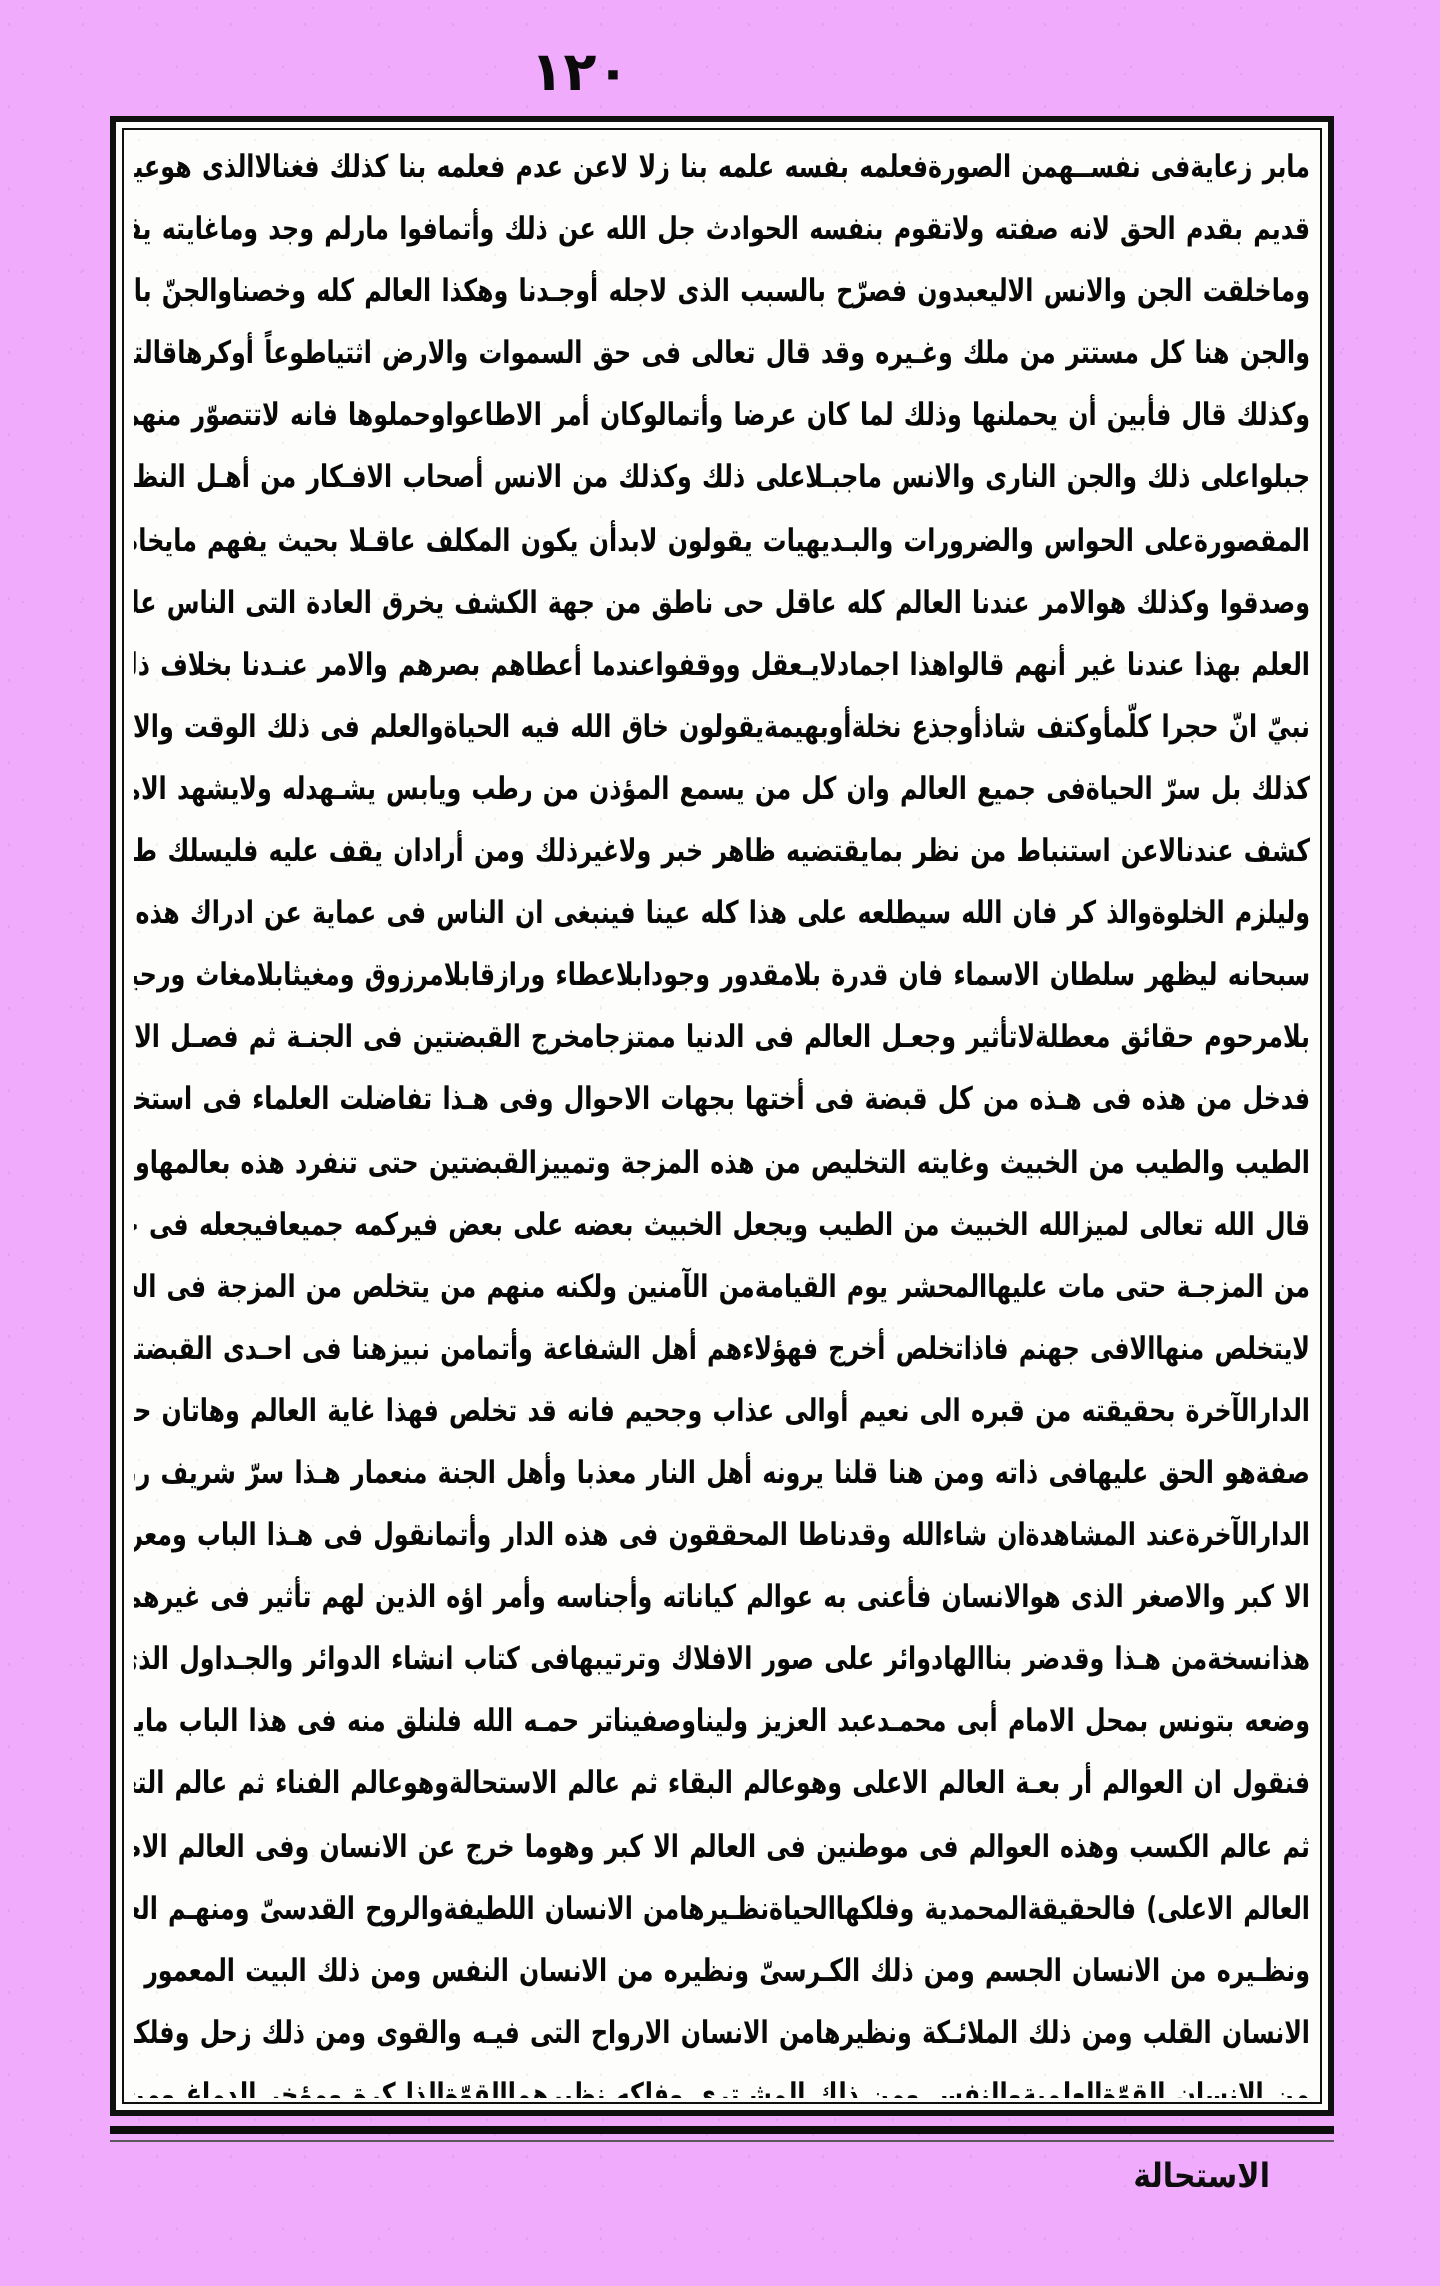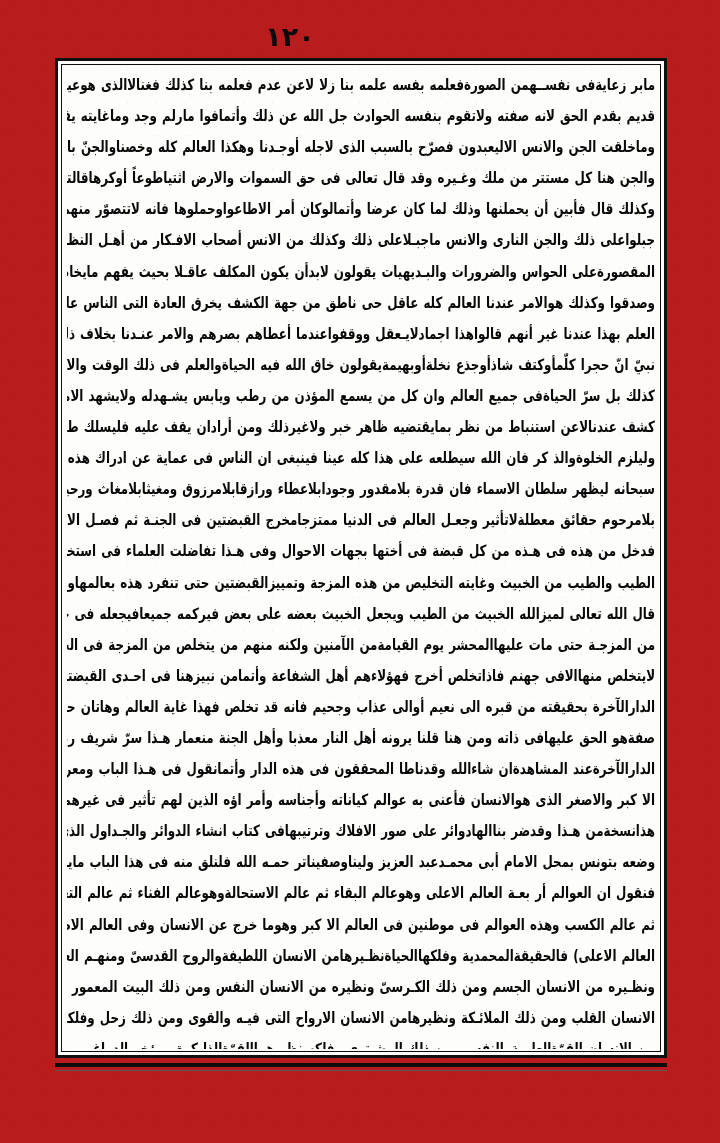--- a/index.html
+++ b/index.html
@@ -12,21 +12,21 @@
     width: 720px;
     height: 1143px;
     overflow: hidden;
     font-family: "DejaVu Sans", sans-serif;
     position: relative;
   }
 
   .page {
     position: absolute;
     inset: 0;
-    background: #b91c1c;
+    background: #f0abfc;
   }
 
   
   .folio-row {
     position: absolute;
     top: 16px;
     left: 0;
     right: 0;
     height: 40px;
     display: flex;
@@ -195,15 +195,18 @@
         <div class="line"><span>العالم الاعلى) فالحقيقةالمحمدية وفلكهاالحياةنظـيرهامن الانسان اللطيفةوالروح القدسىّ ومنهـم العرش المحيط</span></div>
         <div class="line"><span>ونظـيره من الانسان الجسم ومن ذلك الكـرسىّ ونظيره من الانسان النفس ومن ذلك البيت المعمور ونظيره من</span></div>
         <div class="line"><span>الانسان القلب ومن ذلك الملائـكة ونظيرهامن الانسان الارواح التى فيـه والقوى ومن ذلك زحل وفلكه نظيره</span></div>
         <div class="line"><span>من الانسان القوّةالعلميةوالنفس ومن ذلك المشـترى وفلكه نظيرهماالقوّةالذا كرة ومؤخر الدماغ ومن ذلك</span></div>
       </div>
   </div>
 
   <div class="bottom-rule"></div>
   <div class="bottom-rule2"></div>
 
+  <div class="catchword-row">
+    <span class="catchword">الاستحالة</span>
+  </div>
 
   <div class="speckle"></div>
 </div>
 
 </body></html>

